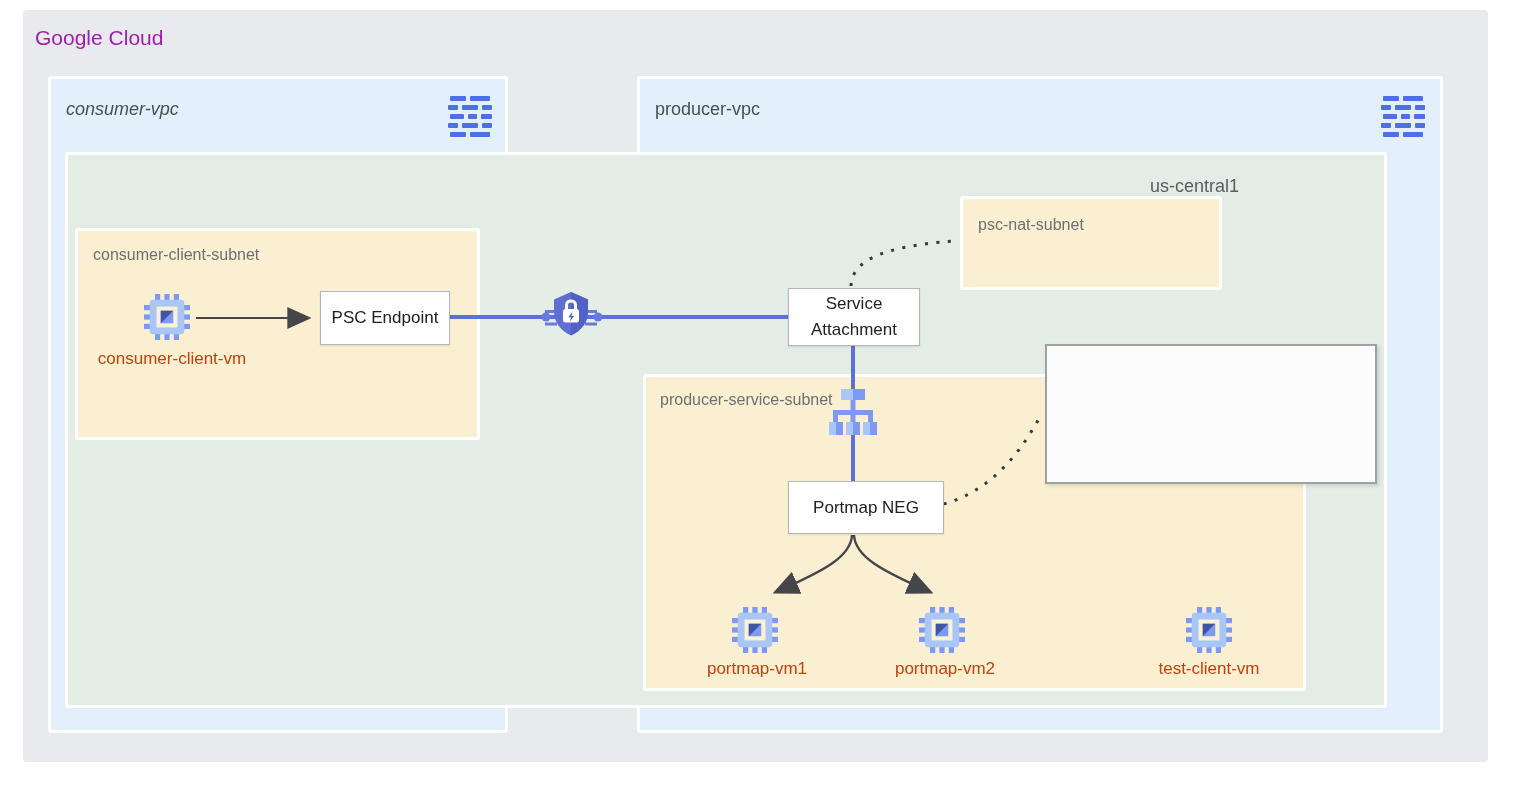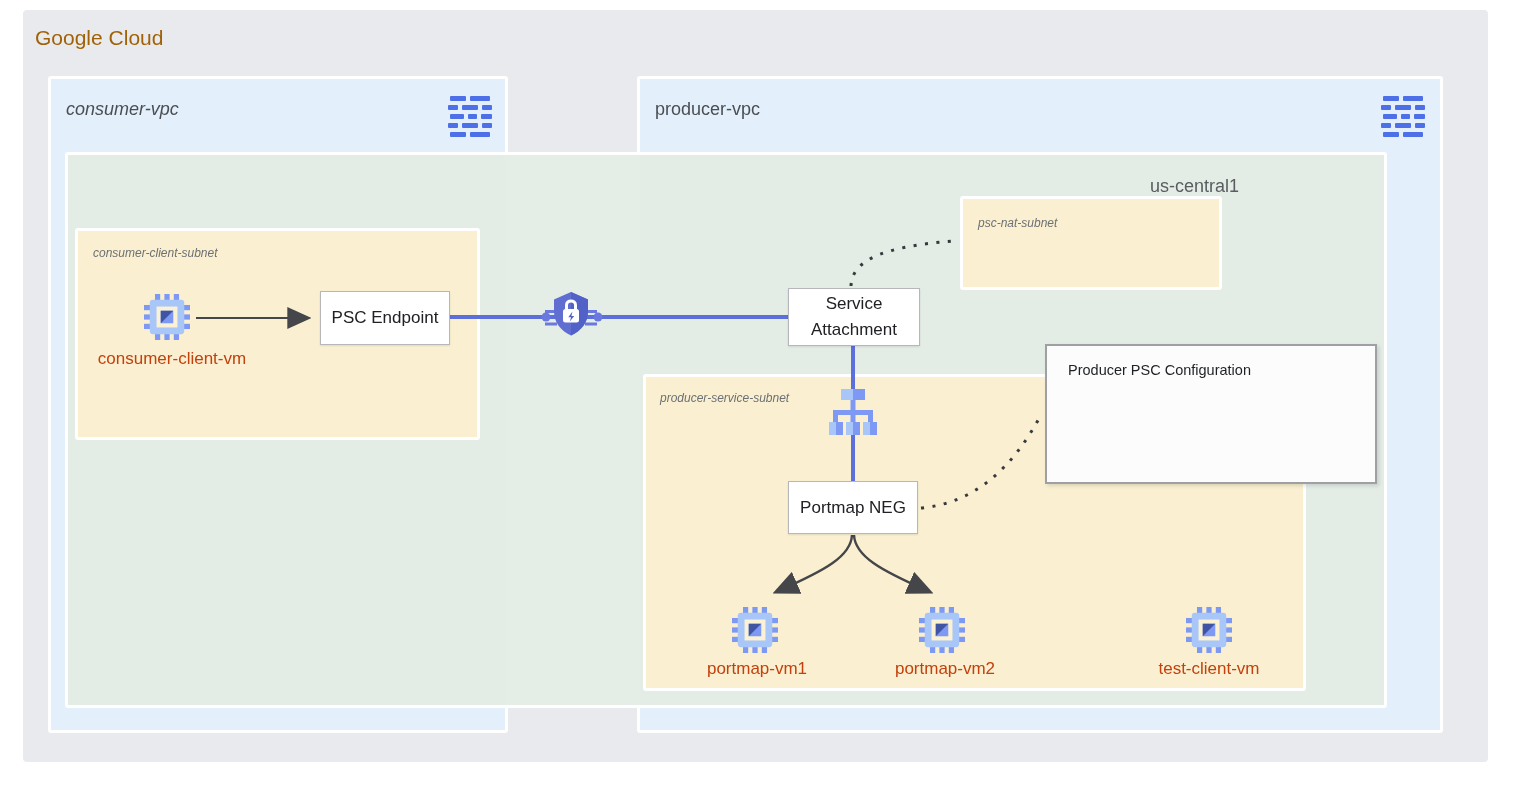--- a/index.html
+++ b/index.html
@@ -2,45 +2,45 @@
 <html><head>
 <meta charset="utf-8">
 <style>
   html,body{margin:0;padding:0;background:#fff;}
   .canvas{position:relative;width:1515px;height:786px;background:#ffffff;
     font-family:"Liberation Sans","DejaVu Sans",sans-serif;overflow:hidden;}
   .canvas *{box-sizing:border-box;}
   .abs{position:absolute;}
 
   .gcp-box{left:23px;top:10px;width:1465px;height:752px;background:#E9EAED;border-radius:4px;z-index:0;}
-  .gcp-label{left:35px;top:26px;font-size:21px;color:#a16207;z-index:9;}
+  .gcp-label{left:35px;top:26px;font-size:21px;color:#a21caf;z-index:9;}
 
   .vpc{background:#E3F0FC;border:3px solid #ffffff;border-radius:3px;z-index:1;}
   .vpc-consumer{left:48px;top:76px;width:460px;height:657px;}
   .vpc-producer{left:637px;top:76px;width:806px;height:657px;}
   .vpc-label{font-size:18px;color:#4A4E53;z-index:9;}
 
   .region{left:65px;top:152px;width:1322px;height:556px;background:rgba(227,236,229,0.96);
     border:3px solid #ffffff;border-radius:3px;z-index:2;}
   .region-label{left:1150px;top:176px;width:220px;text-align:left;font-size:18px;color:#595D62;z-index:9;}
 
   .subnet{background:#FAF0D1;border:3px solid #ffffff;border-radius:3px;z-index:3;}
   .subnet-consumer-client{left:75px;top:228px;width:405px;height:212px;}
   .subnet-psc-nat{left:960px;top:196px;width:262px;height:94px;}
   .subnet-producer-service{left:643px;top:374px;width:663px;height:317px;}
-  .subnet-label{font-size:12px;color:#6C7074;z-index:9;font-style:italic;}
+  .subnet-label{font-size:16px;color:#6C7074;z-index:9;}
 
   .overlay{left:0;top:0;width:1515px;height:786px;z-index:5;pointer-events:none;}
 
   .node-box{background:#ffffff;border:1.5px solid #B5B7BA;box-shadow:0 1px 2px rgba(0,0,0,0.10);
     display:flex;align-items:center;justify-content:center;text-align:center;
     font-size:17px;line-height:26px;color:#202124;z-index:6;}
   .box-psc-endpoint{left:320px;top:291px;width:130px;height:54px;}
   .box-service-attachment{left:788px;top:288px;width:132px;height:58px;justify-content:flex-end;}
-  .box-portmap-neg{left:788px;top:481px;width:130px;height:53px;}
+  .box-portmap-neg{left:788px;top:481px;width:156px;height:53px;}
 
   .config-box{left:1045px;top:344px;width:332px;height:140px;background:#FCFCFD;
     border:2px solid #9EA0A4;box-shadow:2px 2px 4px rgba(0,0,0,0.13);
     padding:16px 8px 0 21px;font-size:14.5px;color:#1F2124;z-index:6;}
   .config-title{margin:0 0 3px 0;}
   .config-list{margin:0;padding:0 0 0 24px;list-style:disc;}
   .config-list li{line-height:19.5px;}
 
   .icon{z-index:7;}
   .node-label{font-size:17px;color:#c2410c;text-align:center;width:200px;z-index:8;}
@@ -139,21 +139,20 @@
     <span>PSC Endpoint</span>
   </div>
   <div class="abs node-box box-service-attachment">
     <span>Service Attachment</span>
   </div>
   <div class="abs node-box box-portmap-neg">
     <span>Portmap NEG</span>
   </div>
 
   <div class="abs config-box">
-    <div class="config-title">Producer PSC Configuration</div>
   </div>
 
   <div class="abs icon" style="left:553px;top:291px;width:36px;height:45px;">
     <svg width="36" height="45" viewBox="0 0 36 45">
       <path d="M18,1 L35,8.5 L35,20 C35,31.5 28.5,39.5 18,44.5 C7.5,39.5 1,31.5 1,20 L1,8.5 Z" fill="#5F6ED0"></path>
       <path d="M18,1 L35,8.5 L35,20 C35,31.5 28.5,39.5 18,44.5 Z" fill="#5161C7"></path>
       <path d="M13.5,19 L13.5,14 C13.5,8.5 22.5,8.5 22.5,14 L22.5,19" stroke="#ffffff" stroke-width="3" fill="none"></path>
       <rect x="10" y="18" width="16" height="13.5" rx="2.5" fill="#ffffff"></rect>
       <polygon points="19.5,20.5 15.3,26.3 18.1,26.3 16.8,30.6 21.2,24.9 18.4,24.9" fill="#5161C7"></polygon>
     </svg>

